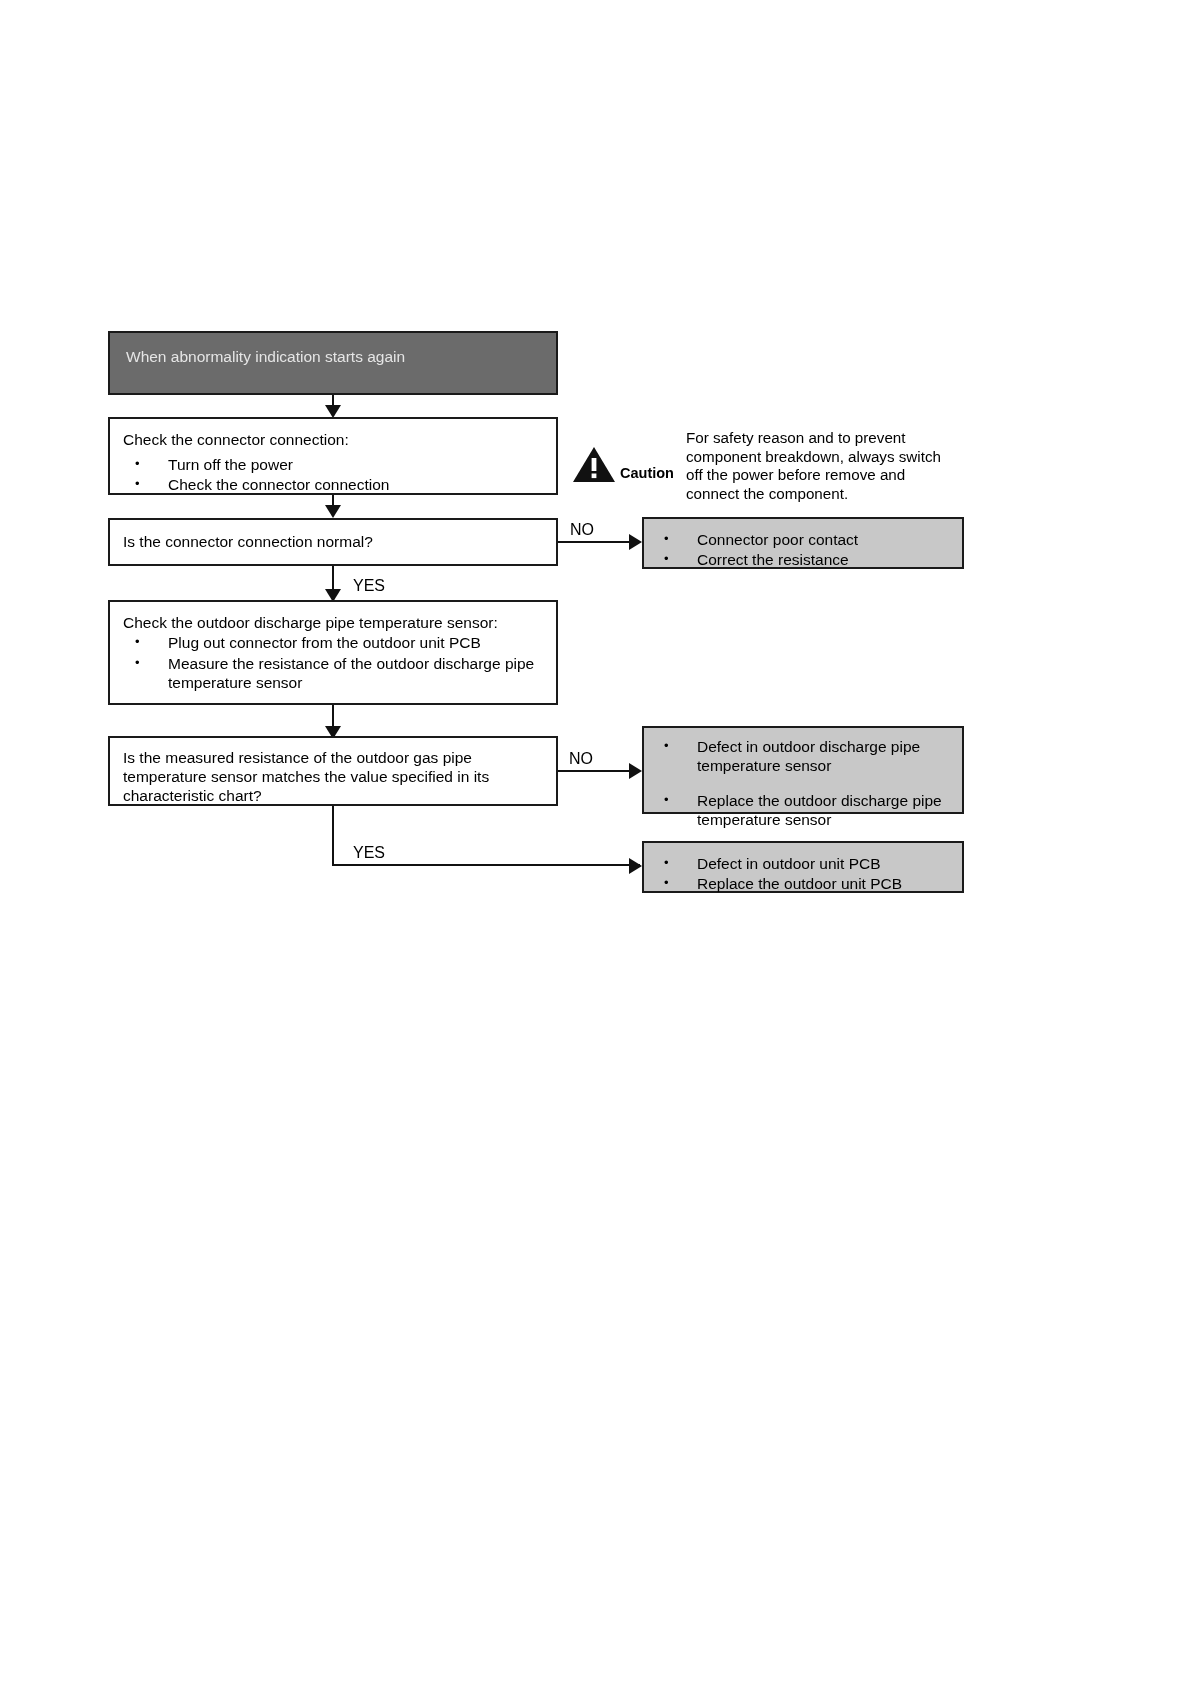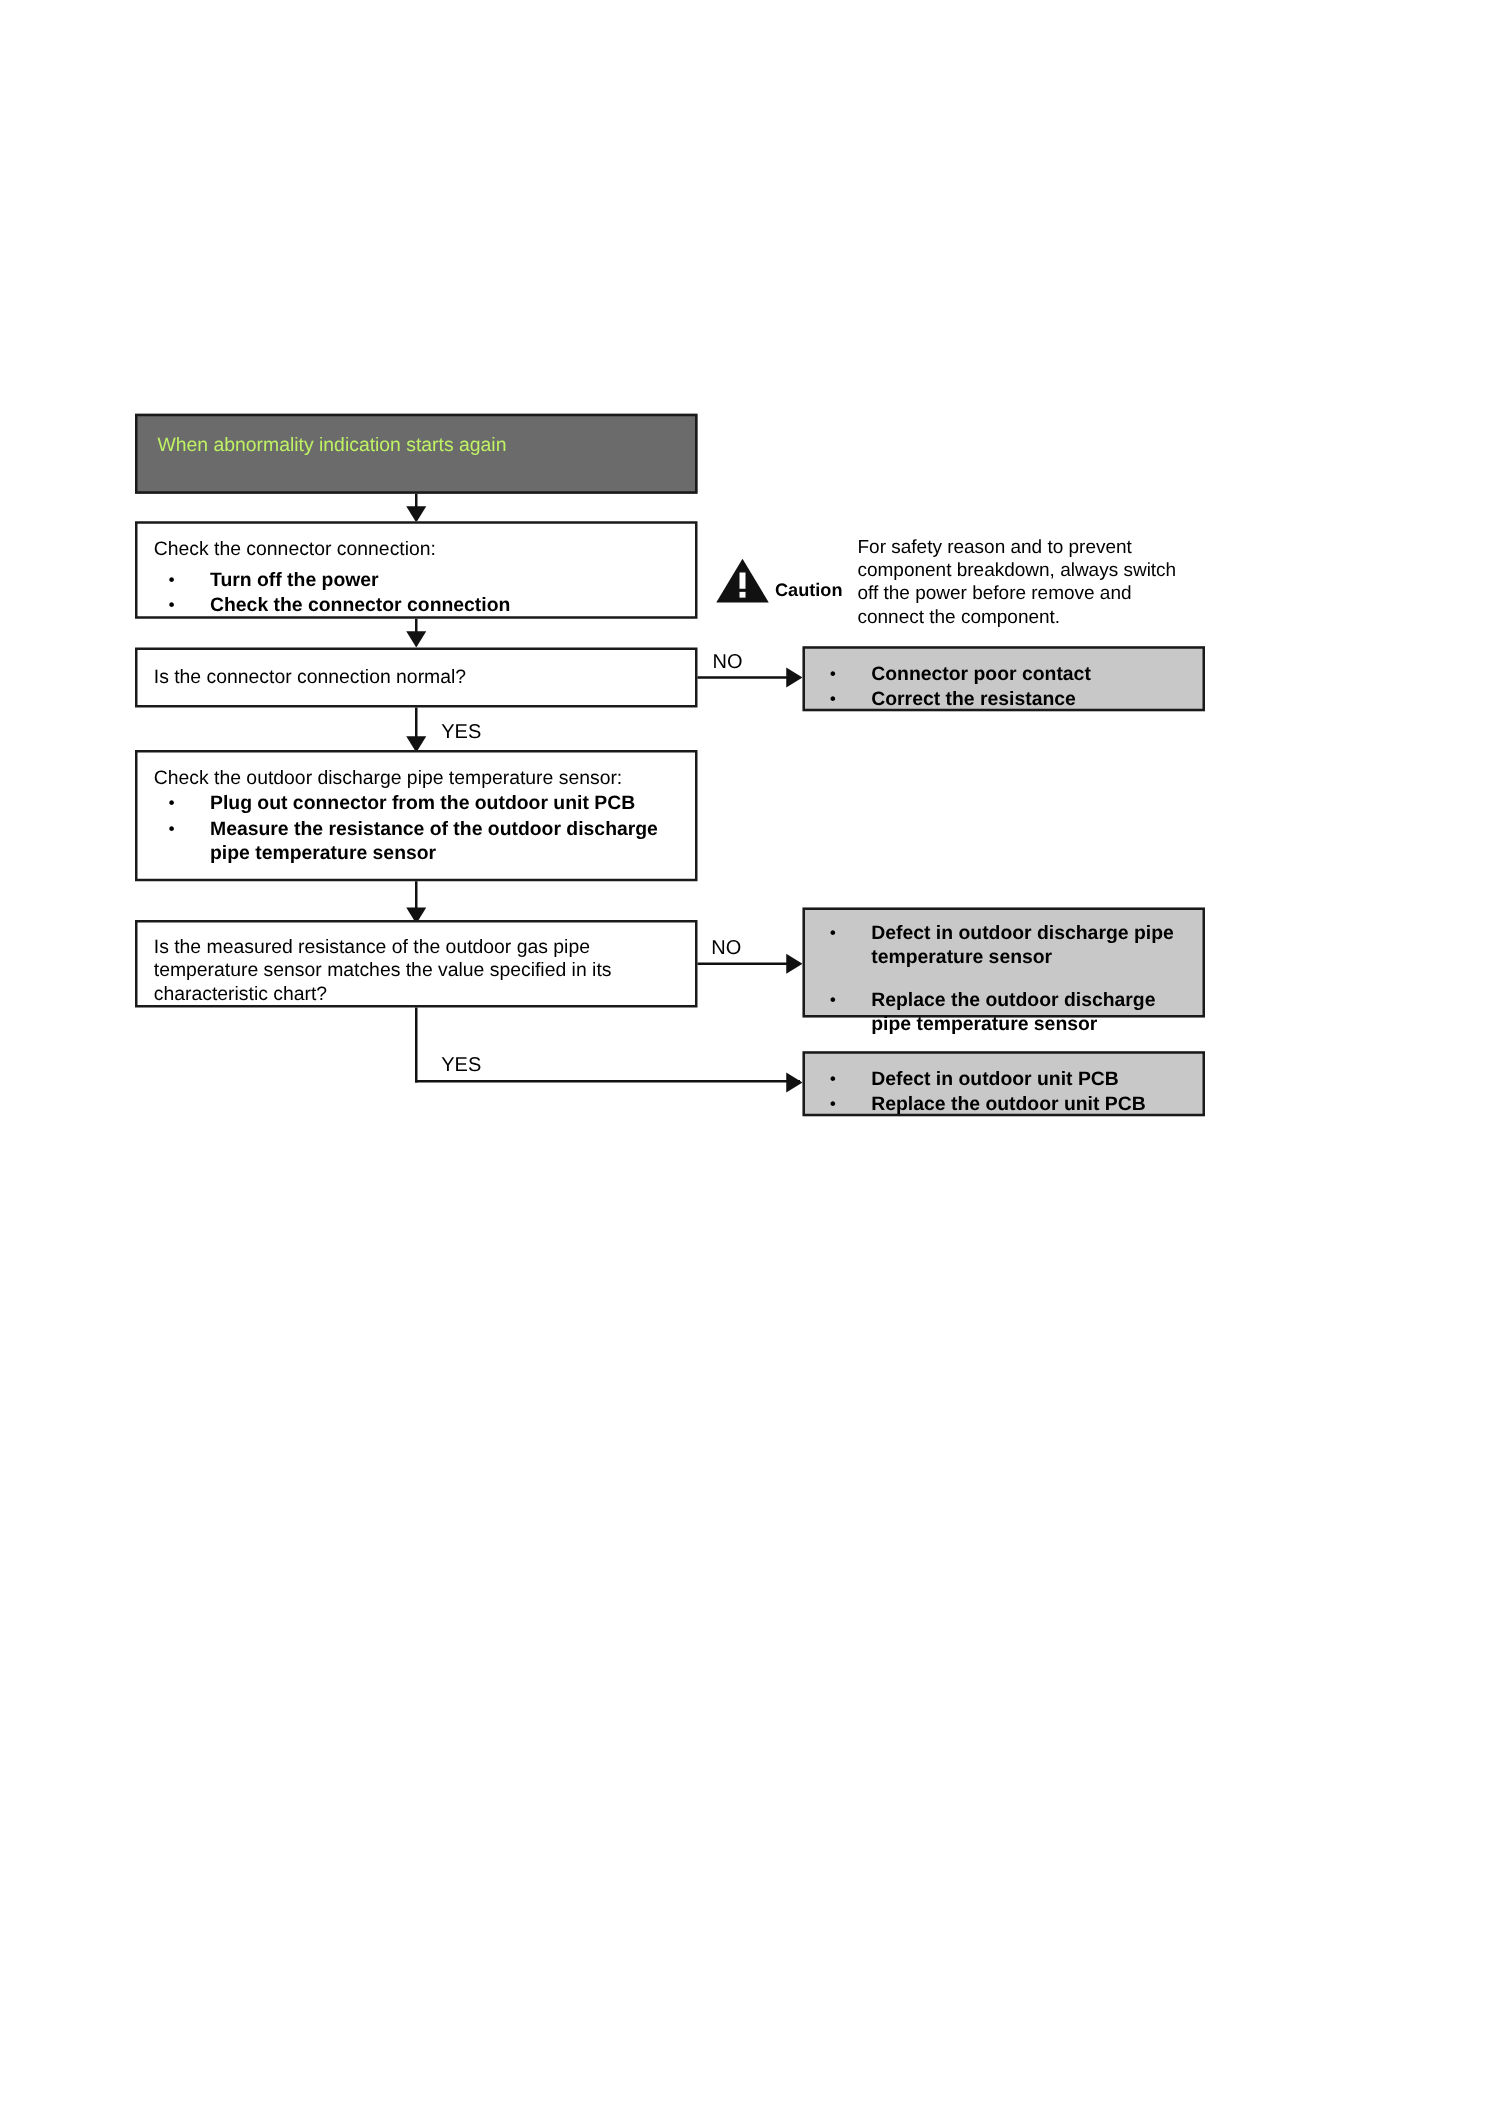--- a/index.html
+++ b/index.html
@@ -33,35 +33,34 @@
   }
   .box.result {
     background: #c8c8c8;
   }
   .title-text {
     position: absolute;
     left: 16px;
     top: 14px;
     font-size: 15.5px;
     line-height: 19px;
-    color: #bef264;
+    color: #e5e5e5;
   }
   .plain-text {
     position: absolute;
     left: 13px;
     top: 11px;
     right: 8px;
     font-size: 15.5px;
     line-height: 19px;
   }
   ul.bullets {
     margin: 0;
     padding: 0;
     list-style: none;
-    font-weight: bold;
   }
   ul.bullets li {
     position: relative;
     padding-left: 45px;
     font-size: 15.5px;
     line-height: 19px;
     margin-top: 1px;
   }
   ul.bullets li::before {
     content: "\2022";

